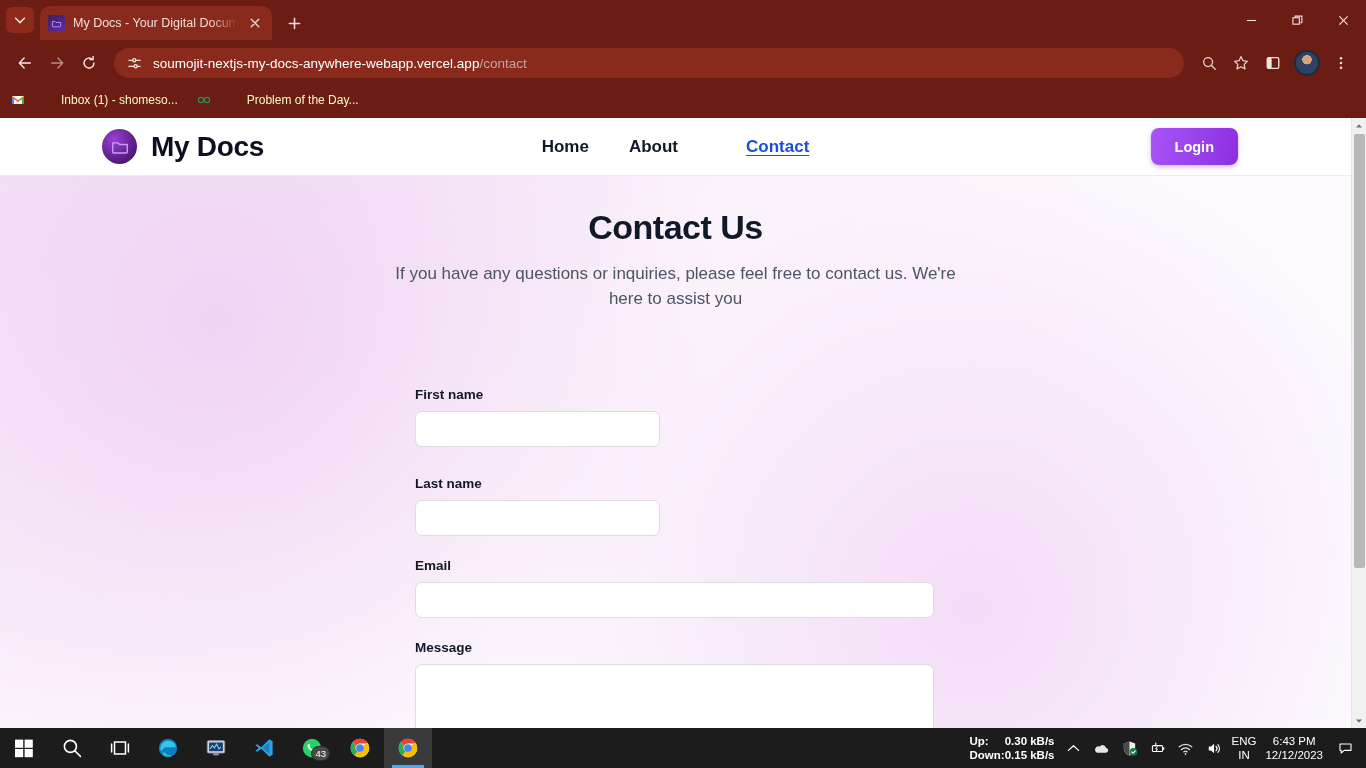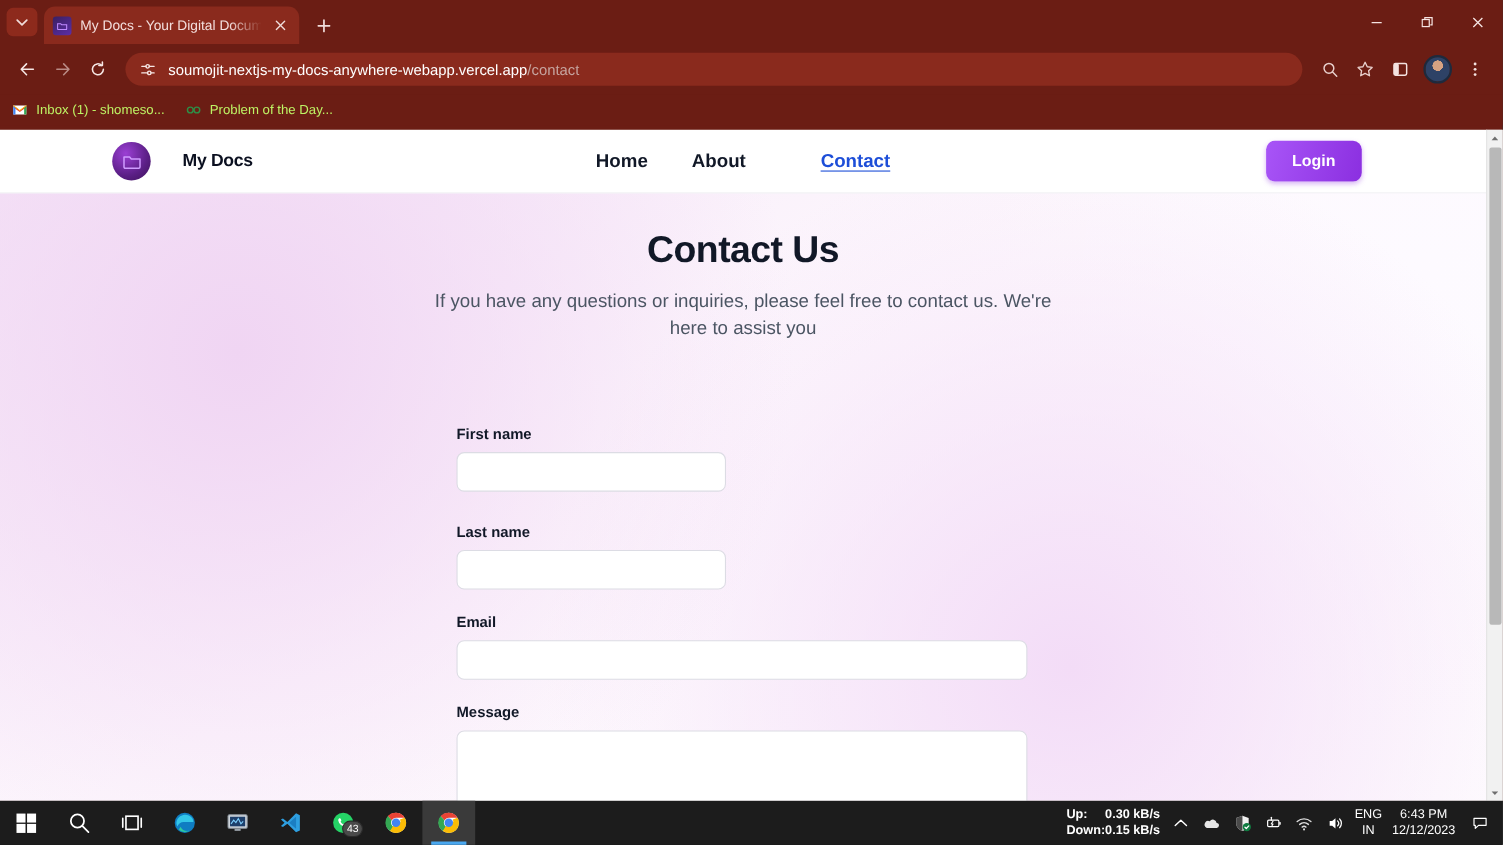--- a/index.html
+++ b/index.html
@@ -61,38 +61,38 @@
   .tb-right { display:flex; align-items:center; gap:2px; flex:none; }
   .avatar-btn { width:26px; height:26px; border-radius:50%; margin:0 4px;
     background:radial-gradient(circle at 50% 35%, #d6a282 0 26%, #2e4266 27% 100%);
     border:2px solid #1e2a3d; flex:none; }
 
   
   .bookmarks { height:28px; background:#6b1d14; display:flex; align-items:center; padding:0 10px; gap:18px; }
   .bm { display:flex; align-items:center; gap:7px; }
   .bm-icon { width:16px; height:16px; display:flex; align-items:center; justify-content:center; }
   .bm-icon svg { width:14px; height:14px; }
-  .bm-label { font-size:12px; color:#bef264; white-space:nowrap; }
+  .bm-label { font-size:12px; color:#fef9c3; white-space:nowrap;margin-left:28px; }
 
   
   .viewport { position:absolute; left:0; top:118px; width:1366px; height:610px; background:#fff; overflow:hidden; }
   .page { position:absolute; left:0; top:0; width:1351px; height:610px; overflow:hidden; }
 
   .site-header {
     position:relative; height:58px; background:#ffffff; border-bottom:1px solid #ececf0;
     display:flex; align-items:center;
   }
   .brand { position:absolute; left:102px; display:flex; align-items:center; gap:14px; }
   .brand-logo {
     width:35px; height:35px; border-radius:50%;
     background:radial-gradient(circle at 35% 30%, #9b3fd4 0%, #5b1f86 60%, #3d1159 100%);
     display:flex; align-items:center; justify-content:center;
   }
   .brand-logo svg { width:20px; height:20px; }
-  .brand-name { font-size:16px; font-weight:bold; color:#0b1020; letter-spacing:-.3px;margin-left:15px; }
+  .brand-name { font-size:28px; font-weight:bold; color:#0b1020; letter-spacing:-.3px; }
 
   .main-nav { position:absolute; left:50%; transform:translateX(-50%); display:flex; gap:40px; align-items:center; }
   .nav-link { font-size:17px; font-weight:bold; color:#111827; text-decoration:none; }
   .nav-link.active { color:#1d4ed8; text-decoration:underline; text-underline-offset:3px;margin-left:28px; }
 
   .login-btn {
     position:absolute; right:113px; height:37px; padding:0 24px;
     border:none; border-radius:8px; cursor:pointer;
     background:linear-gradient(105deg,#a855f7 0%,#8b2fe0 100%);
     color:#fff; font-size:14.5px; font-weight:bold;

